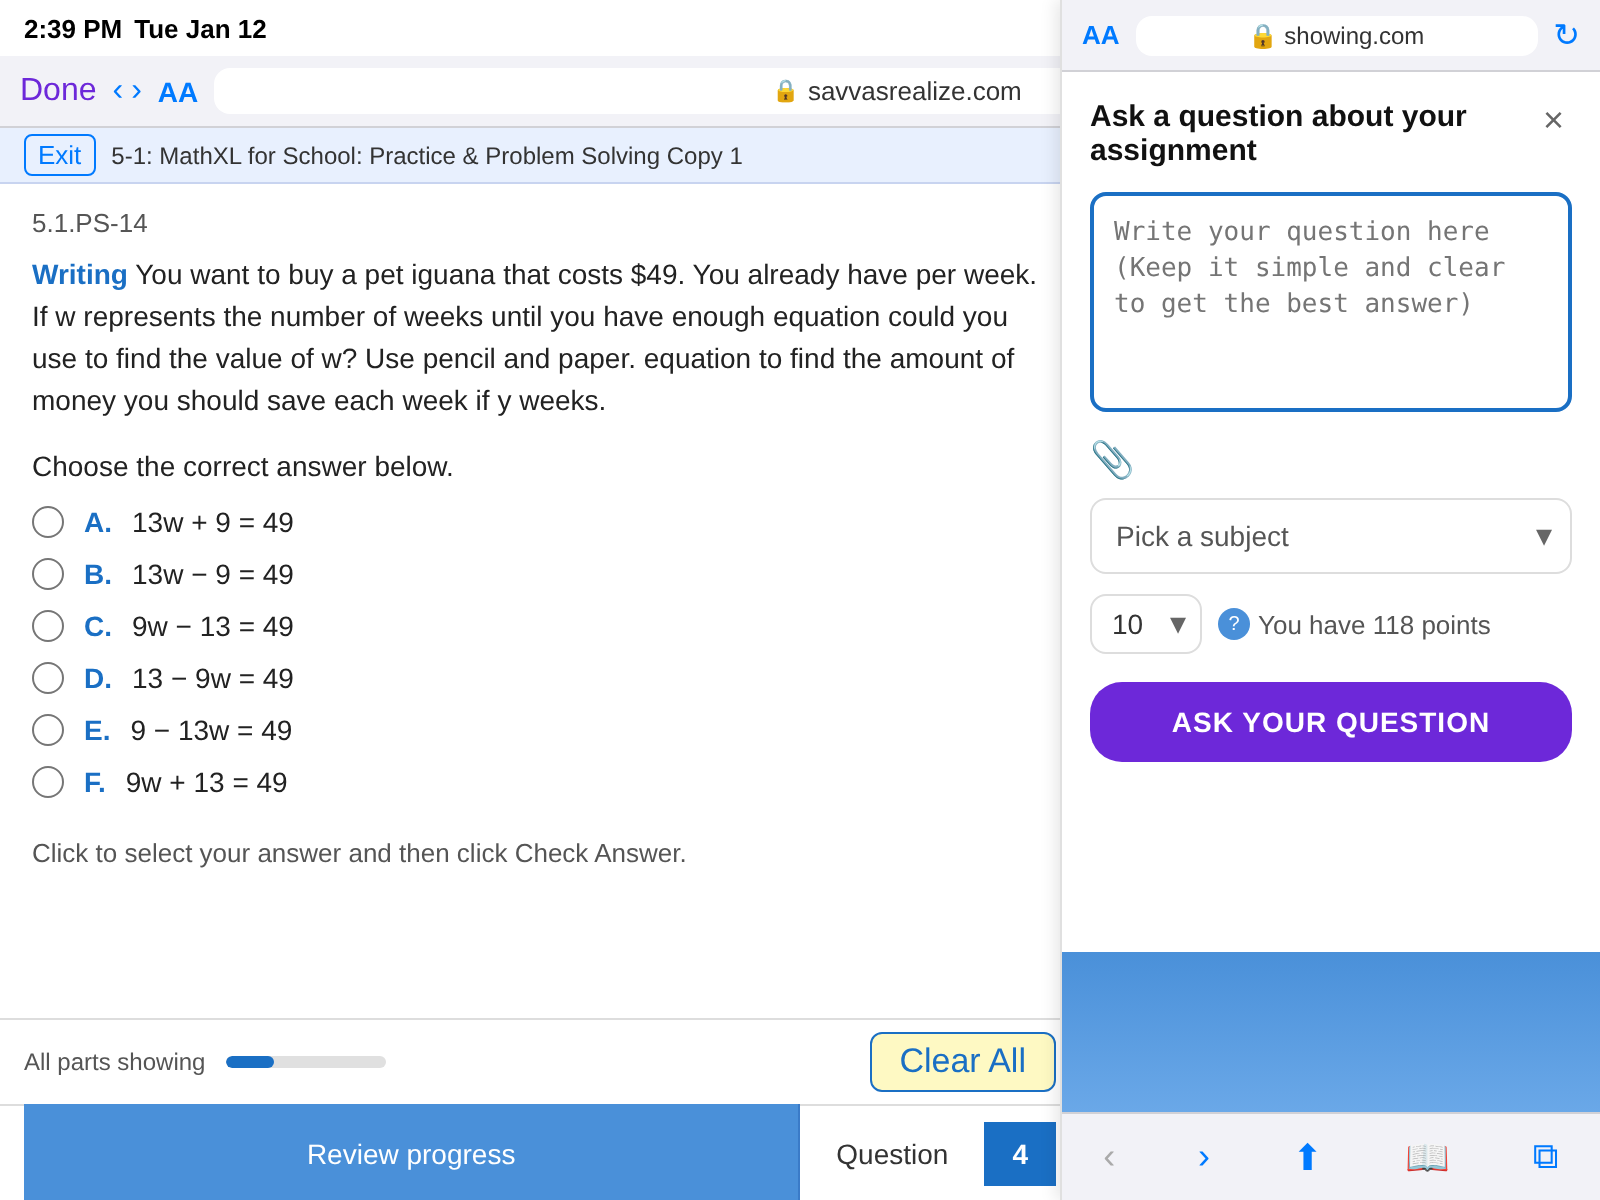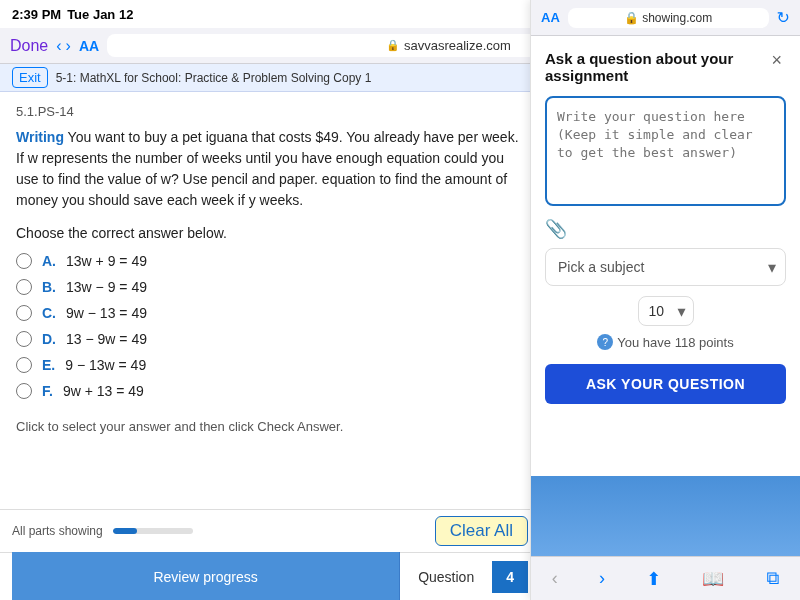--- a/index.html
+++ b/index.html
@@ -268,21 +268,20 @@
       transform: translateY(-50%);
       color: #666;
       pointer-events: none;
     }
 
     .points-row {
       display: flex;
       align-items: center;
       gap: 8px;
       margin-bottom: 14px;
-      flex-direction: column;
     }
     .points-select-wrapper {
       position: relative;
     }
     .points-select-wrapper select {
       padding: 6px 28px 6px 10px;
       border: 1px solid #ddd;
       border-radius: 8px;
       font-size: 14px;
       color: #333;
@@ -307,24 +306,24 @@
       border-radius: 50%;
       color: #fff;
       font-size: 10px;
       display: flex;
       align-items: center;
       justify-content: center;
     }
 
     .ask-btn {
       width: 100%;
-      background: #1d4ed8;
+      background: #6d28d9;
       color: #fff;
       border: none;
-      border-radius: 6px;
+      border-radius: 16px;
       padding: 12px;
       font-size: 14px;
       font-weight: bold;
       letter-spacing: 0.5px;
       cursor: pointer;
     }
 
     
     .brainly-bottom-area {
       height: 80px;

